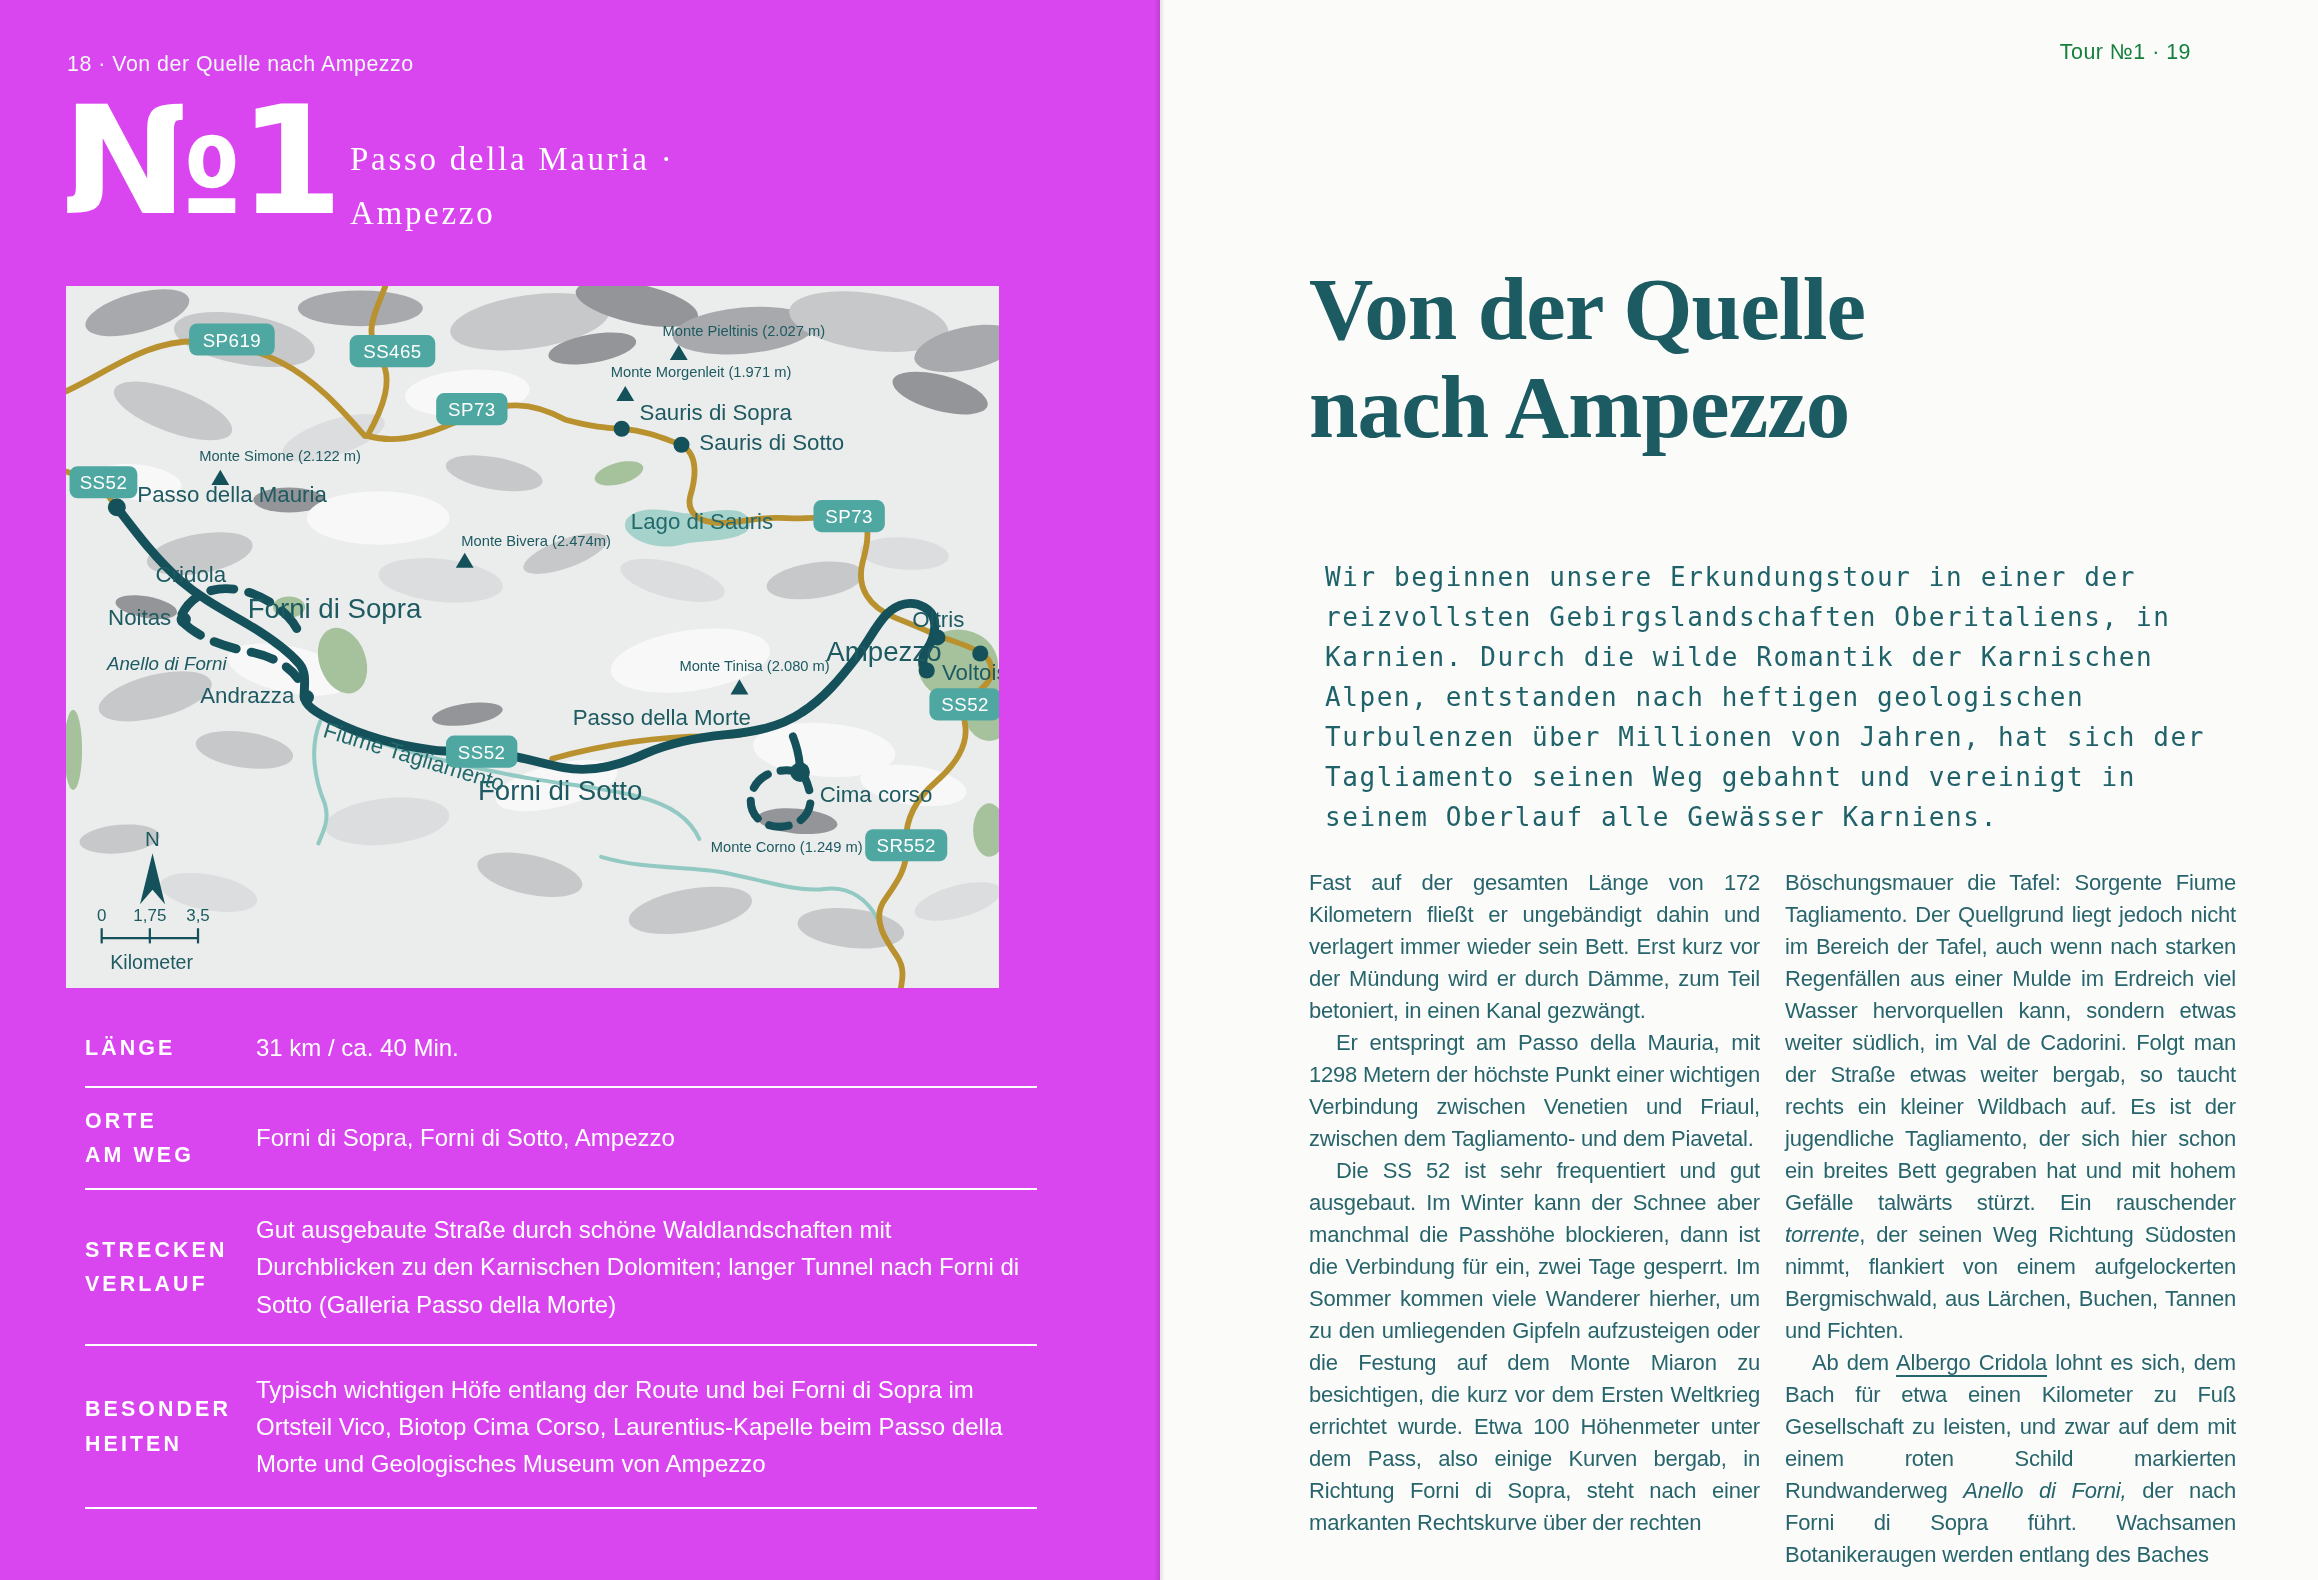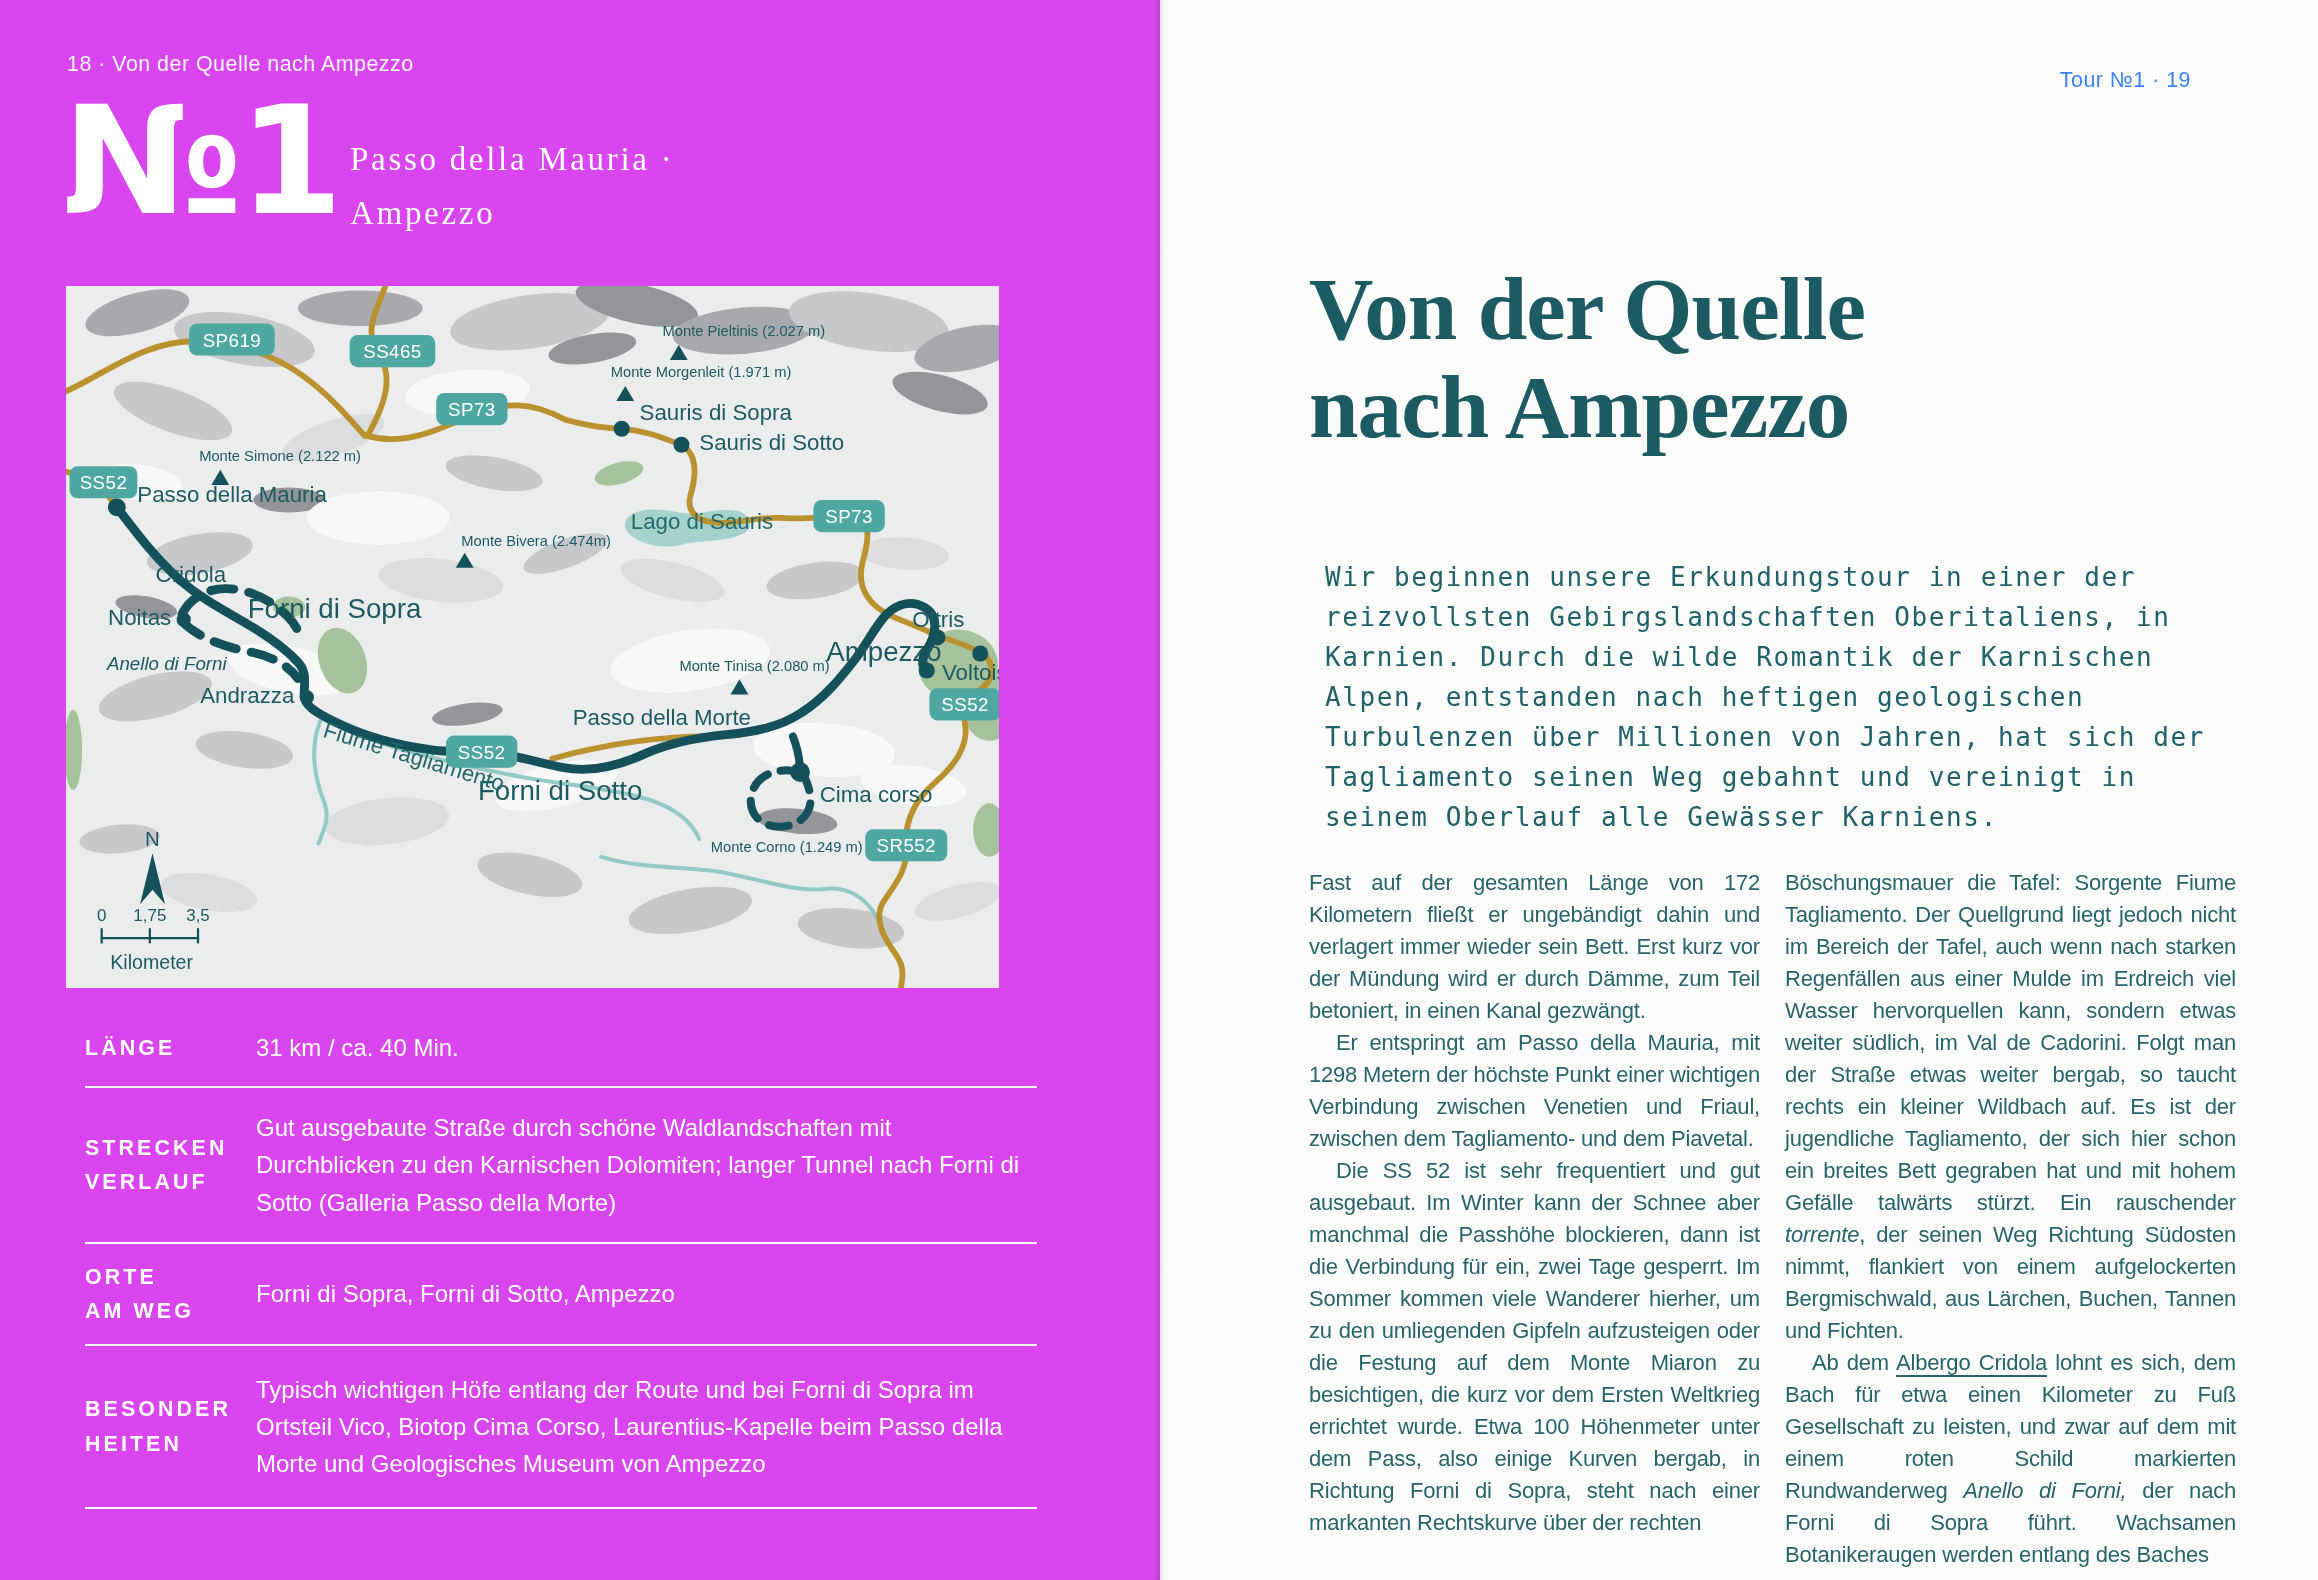--- a/index.html
+++ b/index.html
@@ -29,21 +29,21 @@
   .map .peak-lbl{font-size:16.5px;}
   .map .town-lbl{font-size:25px;}
   .map .town-big{font-size:31px;}
   .map .water-lbl{font-size:25px;fill:#23696b;}
   .map .trail-lbl{font-size:21px;font-style:italic;}
   .map .scale-lbl{font-size:19px;}
   .map .scale-unit{font-size:22px;}
   .map .north-lbl{font-size:23px;}
 
   
-  .running-header-r{position:absolute;right:128px;top:68px;font-size:21.4px;letter-spacing:0.5px;color:#3b82f6;}
+  .running-header-r{position:absolute;right:128px;top:40px;font-size:21.4px;letter-spacing:0.5px;color:#15803d;}
   .r-title{position:absolute;left:149px;top:260px;font-family:"Liberation Serif",serif;font-weight:700;font-size:89px;line-height:98px;color:#1d5b63;letter-spacing:-0.9px;}
   .r-intro{position:absolute;left:149px;top:541px;width:901px;margin:16px;font-family:"DejaVu Sans Mono",monospace;font-size:26px;line-height:40px;letter-spacing:1.6px;color:#20626a;}
   .cols{position:absolute;left:149px;top:867px;width:932px;display:flex;gap:25px;}
   .col{width:451px;flex:0 0 451px;font-size:22px;line-height:32px;color:#27646b;text-align:justify;letter-spacing:-0.2px;}
   .col p{margin:0;}
   .col p.ind{text-indent:27px;}
   .col em{font-style:italic;}
   .col .u{text-decoration:underline;text-underline-offset:4.5px;}
 </style>
 </head>
@@ -240,29 +240,29 @@
       <text class="scale-lbl" x="94" y="712" text-anchor="middle">1,75</text>
       <text class="scale-lbl" x="148" y="712" text-anchor="middle">3,5</text>
       <text class="scale-unit" x="96" y="766" text-anchor="middle">Kilometer</text>
     </svg>
 
     <div class="info-table">
       <div class="info-row r1">
         <div class="info-lbl">LÄNGE</div>
         <div class="info-val">31 km / ca. 40 Min.</div>
       </div>
+      <div class="info-row r3">
+        <div class="info-lbl">ORTE
+AM WEG</div>
+        <div class="info-val">Forni di Sopra, Forni di Sotto, Ampezzo</div>
+      </div>
       <div class="info-row r2">
         <div class="info-lbl">STRECKEN
 VERLAUF</div>
         <div class="info-val">Gut ausgebaute Straße durch schöne Waldlandschaften mit Durchblicken zu den Karnischen Dolomiten; langer Tunnel nach Forni di Sotto (Galleria Passo della Morte)</div>
-      </div>
-      <div class="info-row r3">
-        <div class="info-lbl">ORTE
-AM WEG</div>
-        <div class="info-val">Forni di Sopra, Forni di Sotto, Ampezzo</div>
       </div>
       <div class="info-row r4">
         <div class="info-lbl">BESONDER
 HEITEN</div>
         <div class="info-val">Typisch wichtigen Höfe entlang der Route und bei Forni di Sopra im Ortsteil Vico, Biotop Cima Corso, Laurentius-Kapelle beim Passo della Morte und Geologisches Museum von Ampezzo</div>
       </div>
     </div>
   </section>
 
   <section class="page-right">

